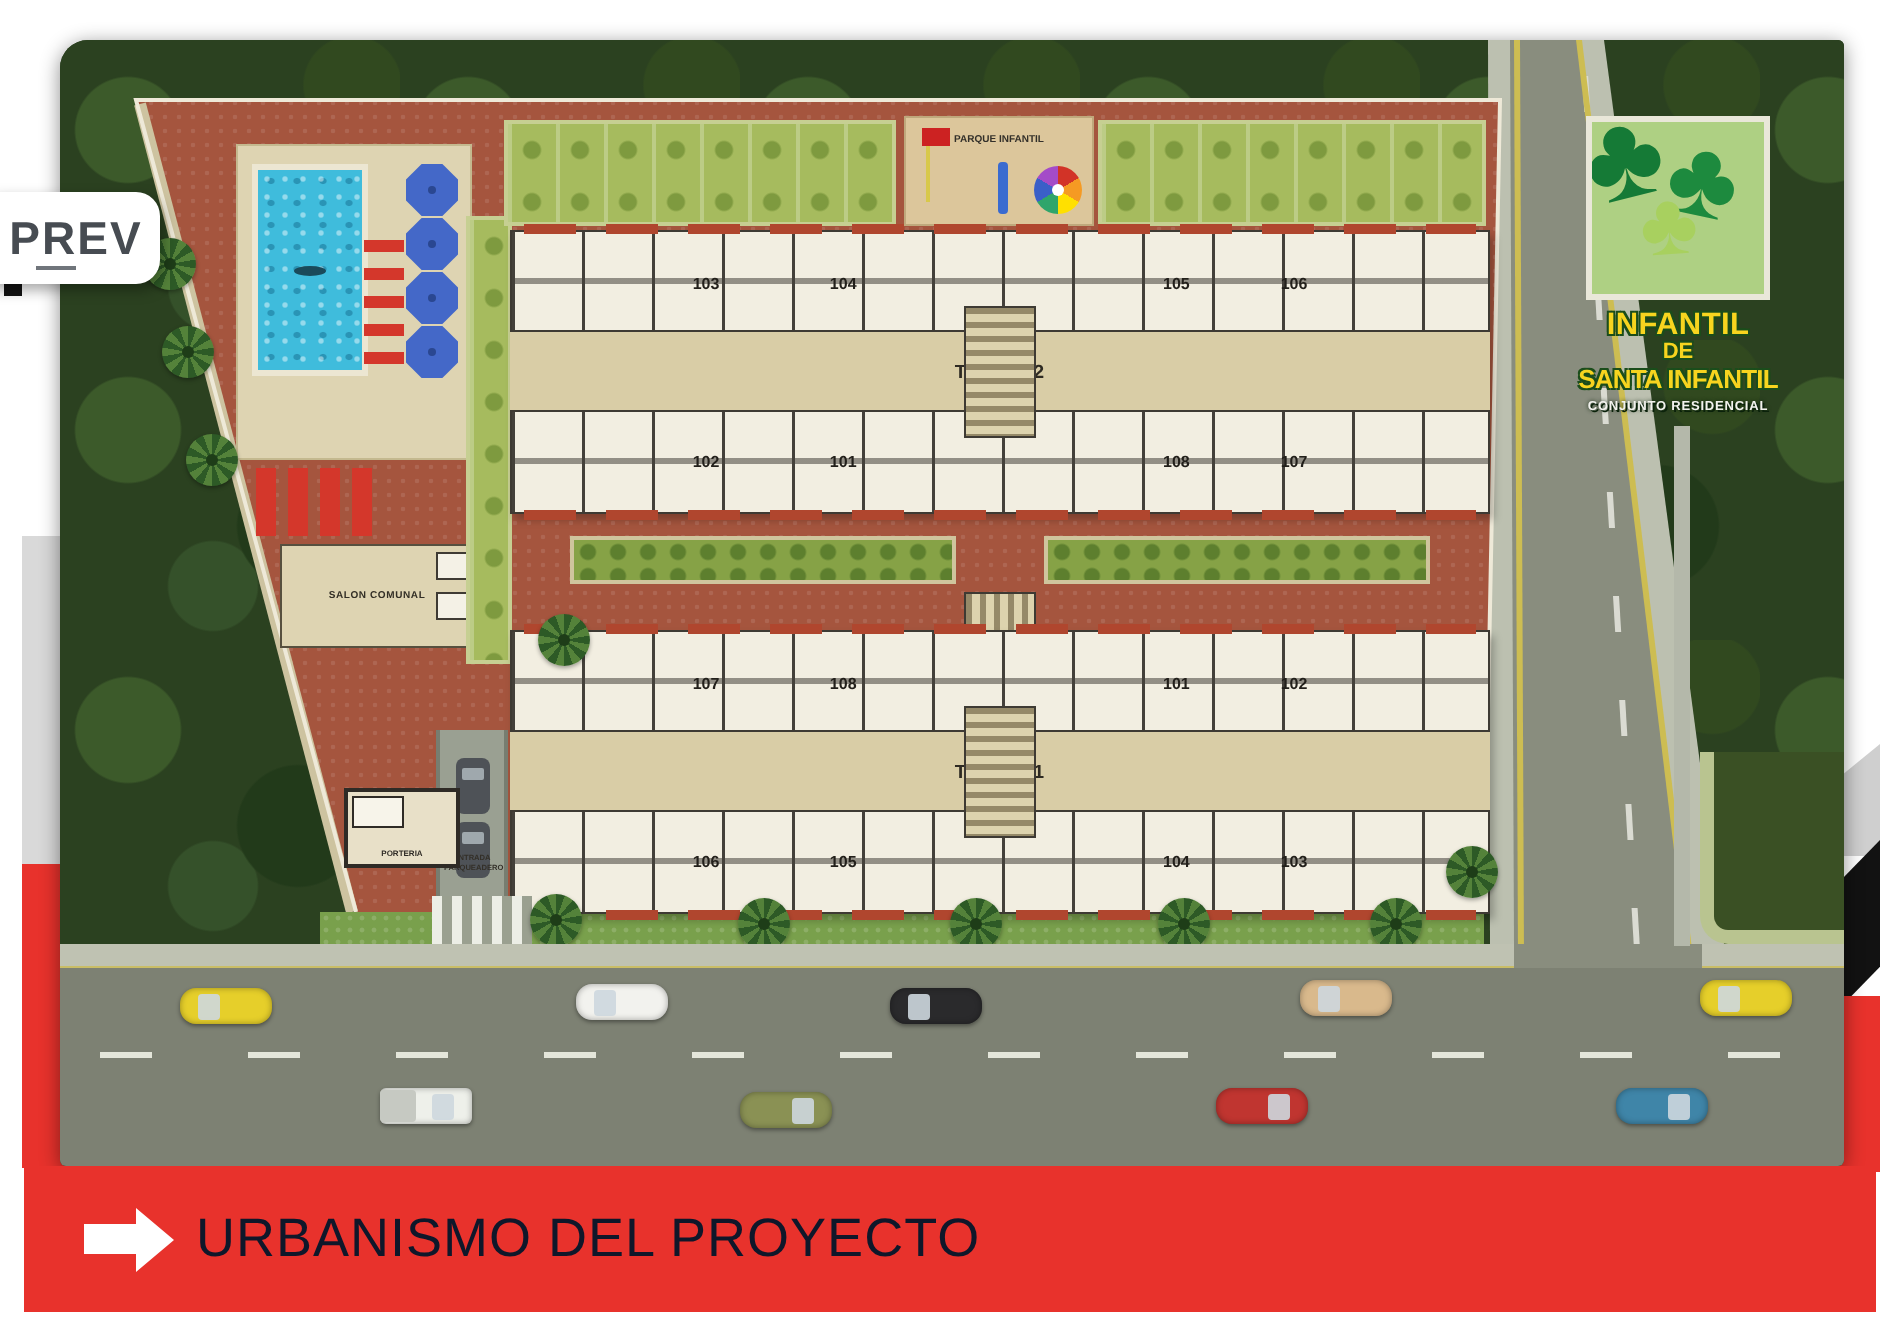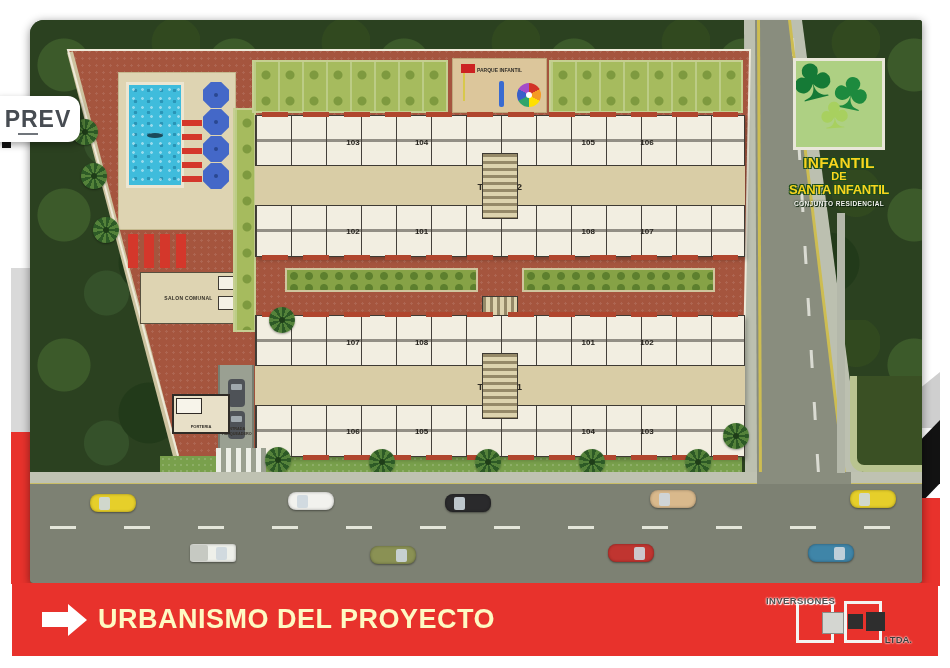--- a/index.html
+++ b/index.html
@@ -175,21 +175,21 @@
   .sign-sub{position:absolute;left:-4px;top:142px;width:112px;text-align:center;font-size:6.5px;font-weight:bold;
     color:#f2f2ee;letter-spacing:.4px;text-shadow:0 0 2px #0c230c,1px 1px 0 #0c230c;}
   .sign-post{position:absolute;left:50px;top:155px;width:8px;height:260px;background:#b4b8aa;}
 
   
   .banner{position:absolute;left:12px;right:12px;top:583px;bottom:12px;background:#e8322c;
     display:flex;align-items:center;}
   .arrow-icon{position:relative;margin-left:30px;width:26px;height:15px;background:#fff;}
   .arrow-icon::after{content:"";position:absolute;left:26px;top:-8.5px;width:0;height:0;
     border-top:16px solid transparent;border-bottom:16px solid transparent;border-left:19px solid #fff;}
-  .banner-title{margin-left:30px;font-size:27px;font-weight:bold;color:#fef9c3;letter-spacing:.5px;}
+  .banner-title{margin-left:30px;font-size:27px;font-weight:normal;color:#0f172a;letter-spacing:.5px;}
   .inv-logo{position:absolute;right:26px;top:12px;width:146px;height:52px;}
   .inv-sq{position:absolute;border:3px solid #f4f4f2;box-sizing:border-box;}
   .sq1{left:30px;top:6px;width:38px;height:42px;}
   .sq2{left:78px;top:6px;width:38px;height:42px;}
   .inv-mid{position:absolute;left:56px;top:17px;width:22px;height:22px;background:#d4d6d1;border:1.5px solid #8b8d88;box-sizing:border-box;}
   .inv-dk1{position:absolute;left:82px;top:19px;width:15px;height:15px;background:#2e2e2e;}
   .inv-dk2{position:absolute;left:100px;top:17px;width:19px;height:19px;background:#2e2e2e;}
   .inv-name{position:absolute;left:0;top:0;font-size:9.5px;font-weight:bold;color:#4e4e4e;
     text-shadow:0 0 2px #fff,0 0 2px #fff,1px 1px 1px #fff;letter-spacing:.4px;}
   .inv-suffix{position:absolute;right:0;bottom:2px;font-size:9.5px;font-weight:bold;color:#3c3c3c;
@@ -343,24 +343,15 @@
   </div>
 
   <div class="prev-btn">
     <span class="txt">PREV</span>
     <span class="prev-underline"></span>
   </div>
 
   <div class="banner">
     <div class="arrow-icon"></div>
     <div class="banner-title">URBANISMO DEL PROYECTO</div>
-    <div class="inv-logo">
-      <div class="inv-sq sq1"></div>
-      <div class="inv-sq sq2"></div>
-      <div class="inv-mid"></div>
-      <div class="inv-dk1"></div>
-      <div class="inv-dk2"></div>
-      <div class="inv-name">INVERSIONES</div>
-      <div class="inv-suffix">LTDA.</div>
-    </div>
   </div>
 
 </div>
 
 </body></html>

